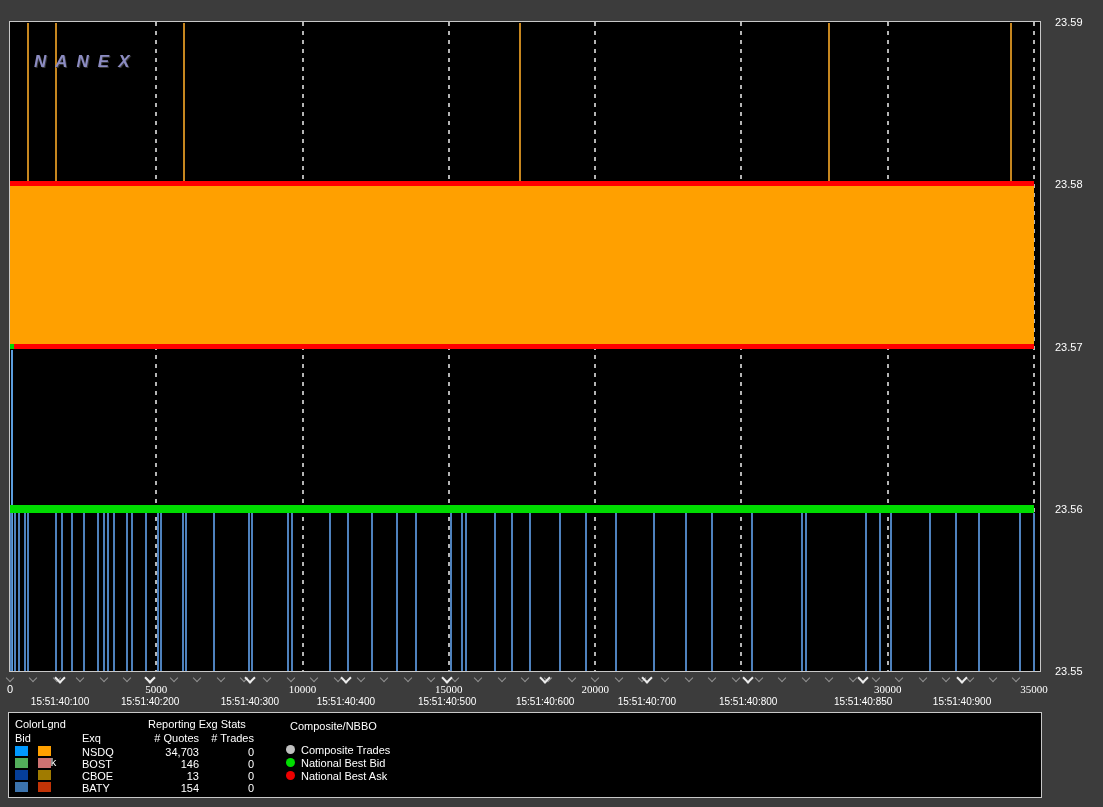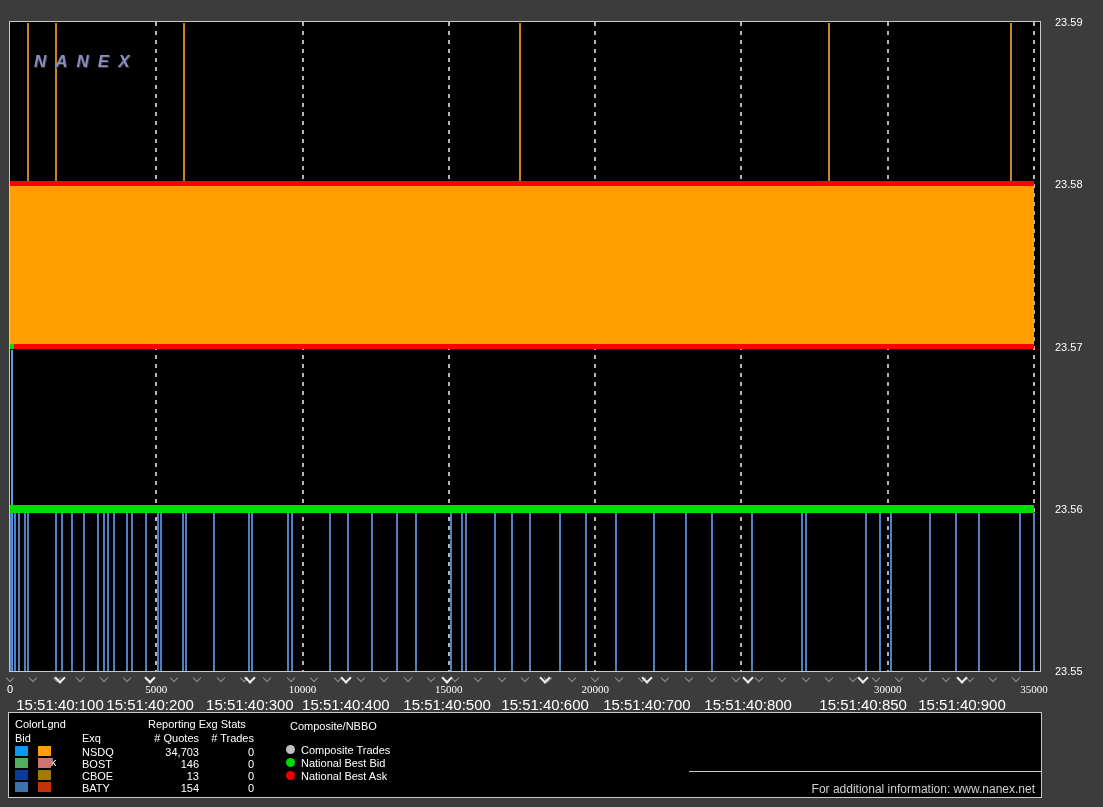--- a/index.html
+++ b/index.html
@@ -20,21 +20,21 @@
   .logo{
     position:absolute;left:24px;top:30px;color:#8C8CC2;font-size:17px;
     font-weight:bold;font-style:italic;letter-spacing:9px;z-index:30;
     text-shadow:1px 1px 0 #333;
   }
   #layer{position:absolute;left:0;top:0;width:1103px;height:807px;pointer-events:none;}
   #layer div, #layer span{position:absolute;}
   .grid{width:2px;background:repeating-linear-gradient(to bottom,#B4B4B4 0 4px,transparent 4px 9px);}
   .ylabel{color:#FFF;font-size:11px;transform:translateY(-50%);}
   .xqlabel{color:#FFF;font-size:11px;transform:translateX(-50%);font-family:Liberation Serif, serif;}
-  .xtlabel{color:#FFF;font-size:15px;transform:translateX(-50%);white-space:nowrap;}
+  .xtlabel{color:#FFF;font-size:10px;transform:translateX(-50%);white-space:nowrap;}
   .chev{width:5px;height:5px;border-right:1px solid #909090;border-bottom:1px solid #909090;transform:rotate(45deg);}
   .chevb{width:6px;height:6px;border-right:2px solid #ECECEC;border-bottom:2px solid #ECECEC;transform:rotate(45deg);}
   .legend-panel{
     position:absolute;left:8px;top:712px;width:1034px;height:86px;background:#000;
     border:1px solid #C8C8C8;box-sizing:border-box;color:#FFF;font-size:11px;
   }
   .legend-panel .abs{position:absolute;white-space:nowrap;}
   .footer-box{
     position:absolute;left:680px;right:0;top:58px;bottom:0;
     border-top:1px solid #C8C8C8;
@@ -237,18 +237,15 @@
       </div>
     <span class="abs" style="left:281px;top:7px;">Composite/NBBO</span>
     <div id="nbbo-items">
         <div class="dot" style="position: absolute; left: 277px; top: 32px; background: rgb(192, 192, 192);"></div>
         <span style="position: absolute; left: 292px; top: 31px; white-space: nowrap;">Composite Trades</span>
         <div class="dot" style="position: absolute; left: 277px; top: 45px; background: rgb(0, 220, 0);"></div>
         <span style="position: absolute; left: 292px; top: 44px; white-space: nowrap;">National Best Bid</span>
         <div class="dot" style="position: absolute; left: 277px; top: 58px; background: rgb(238, 0, 0);"></div>
         <span style="position: absolute; left: 292px; top: 57px; white-space: nowrap;">National Best Ask</span>
       </div>
-    <div class="footer-box">
-      <span class="footer-text">For additional information: www.nanex.net</span>
-    </div>
   </div>
 
 </div>
 
 </body></html>

